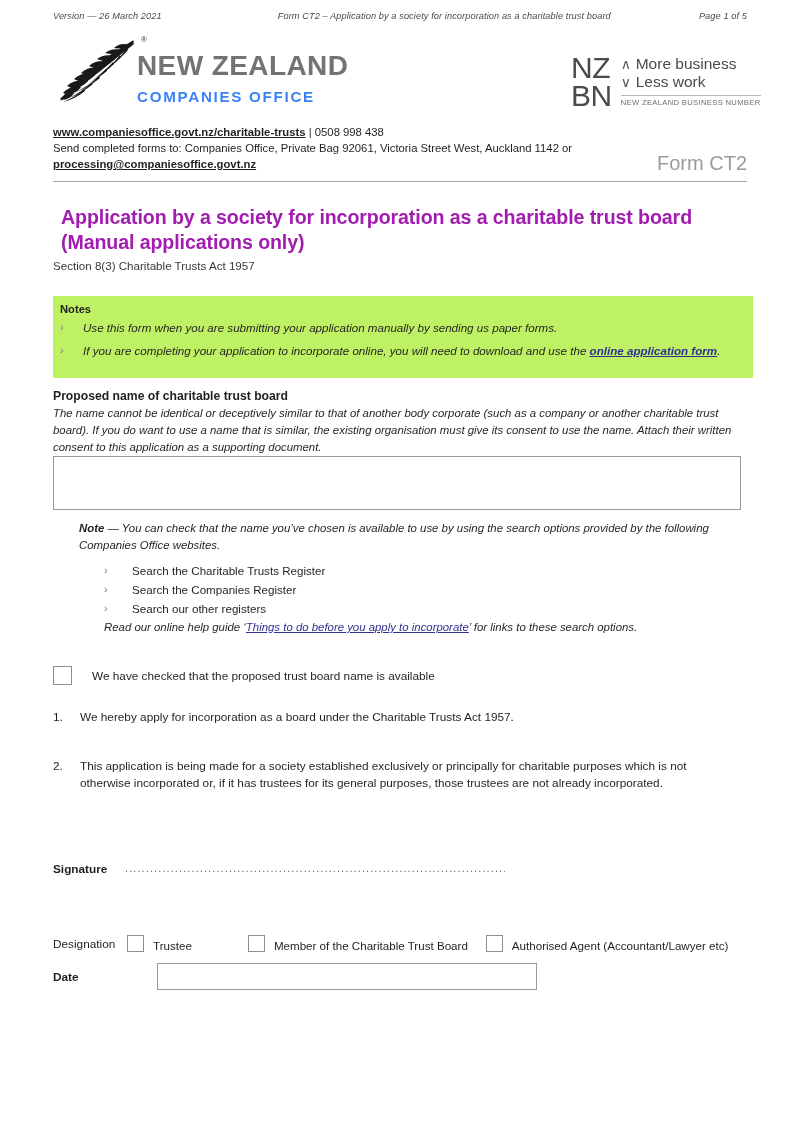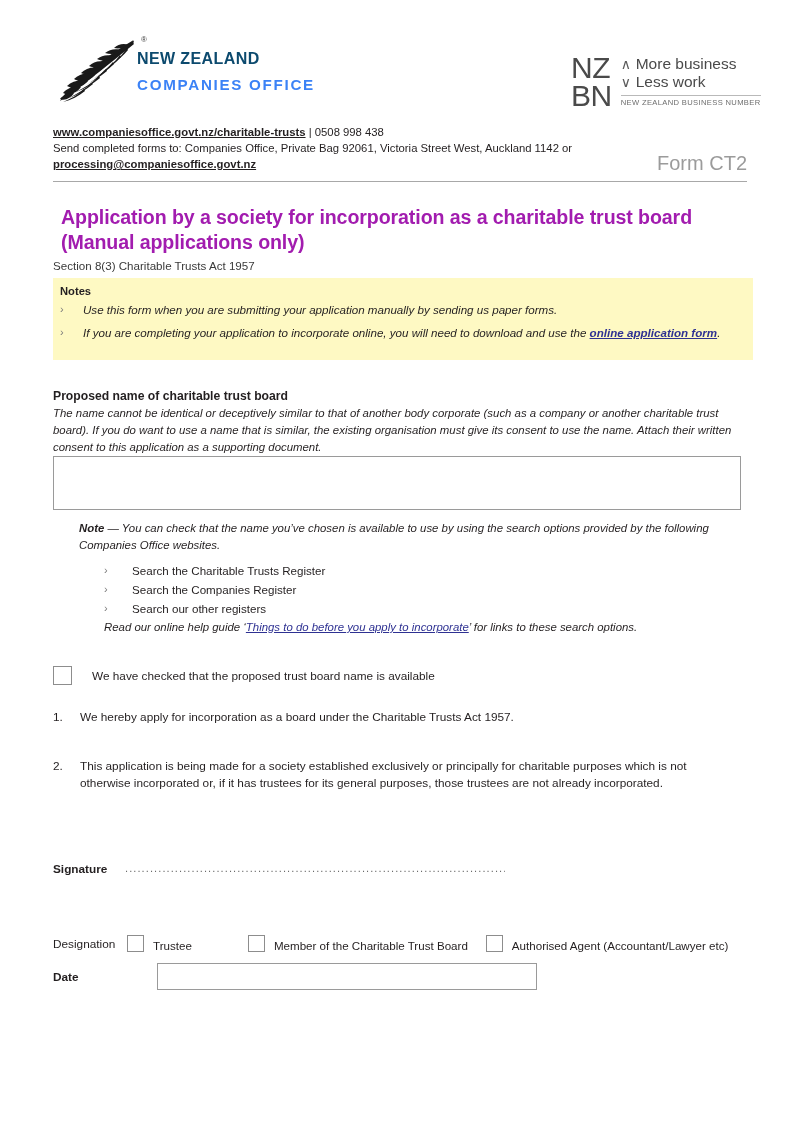--- a/index.html
+++ b/index.html
@@ -57,24 +57,24 @@
     top: -3px;
     left: 88px;
     font-size: 8px;
     color: #3a3a3a;
   }
   .logo-words {
     margin-left: 10px;
     margin-top: 13px;
   }
   .logo-l1 {
-    font-size: 16px;
+    font-size: 28px;
     font-weight: bold;
     letter-spacing: 0.4px;
-    color: #0c4a6e;
+    color: #737373;
     line-height: 1.04;
     white-space: nowrap;
   }
   .logo-l2 {
     font-size: 15.2px;
     font-weight: bold;
     letter-spacing: 1.7px;
     color: #3b82f6;
     line-height: 1.2;
     margin-top: 8px;
@@ -172,24 +172,24 @@
     position: absolute;
     top: 259px;
     left: 53px;
     font-size: 11.6px;
     color: #3a3a3a;
   }
 
   
   .notes-box {
     position: absolute;
-    top: 278px;
+    top: 296px;
     left: 53px;
     width: 700px;
-    background: #fef9c3;
+    background: #bef264;
     padding: 6px 0 12px 0;
     box-sizing: border-box;
   }
   .notes-title {
     font-size: 11.2px;
     font-weight: bold;
     margin: 1px 0 5px 7px;
     color: #231f20;
   }
   .note-item {
@@ -424,20 +424,25 @@
     border: 1px solid #9a9a9a;
     background: #ffffff;
     box-sizing: border-box;
   }
 </style>
 </head>
 <body>
 
 <div class="page">
 
+  <div class="doc-header">
+    <span class="hdr-left">Version — 26 March 2021</span>
+    <span class="hdr-center">Form CT2 – Application by a society for incorporation as a charitable trust board</span>
+    <span class="hdr-right">Page 1 of 5</span>
+  </div>
 
   <div class="logo-block">
     <div class="fern-wrap">
       <svg width="92" height="66" viewBox="0 0 92 66" aria-hidden="true">
         <g fill="#1a1a1a">
           <path d="M79 3 C62 13, 40 28, 22 45 C15 52, 10 58, 7 63 C12 60, 19 55, 27 49 C45 35, 66 18, 81 6 Z"></path>
           <path d="M76 7 C71 5, 65 6, 61 10 C66 11, 71 10, 76 7 Z"></path>
           <path d="M70 13 C64 10, 57 11, 52 15 C58 17, 65 16, 70 13 Z"></path>
           <path d="M63 19 C56 16, 49 17, 44 21 C50 24, 58 23, 63 19 Z"></path>
           <path d="M56 25 C48 22, 41 23, 36 28 C43 31, 51 30, 56 25 Z"></path>

